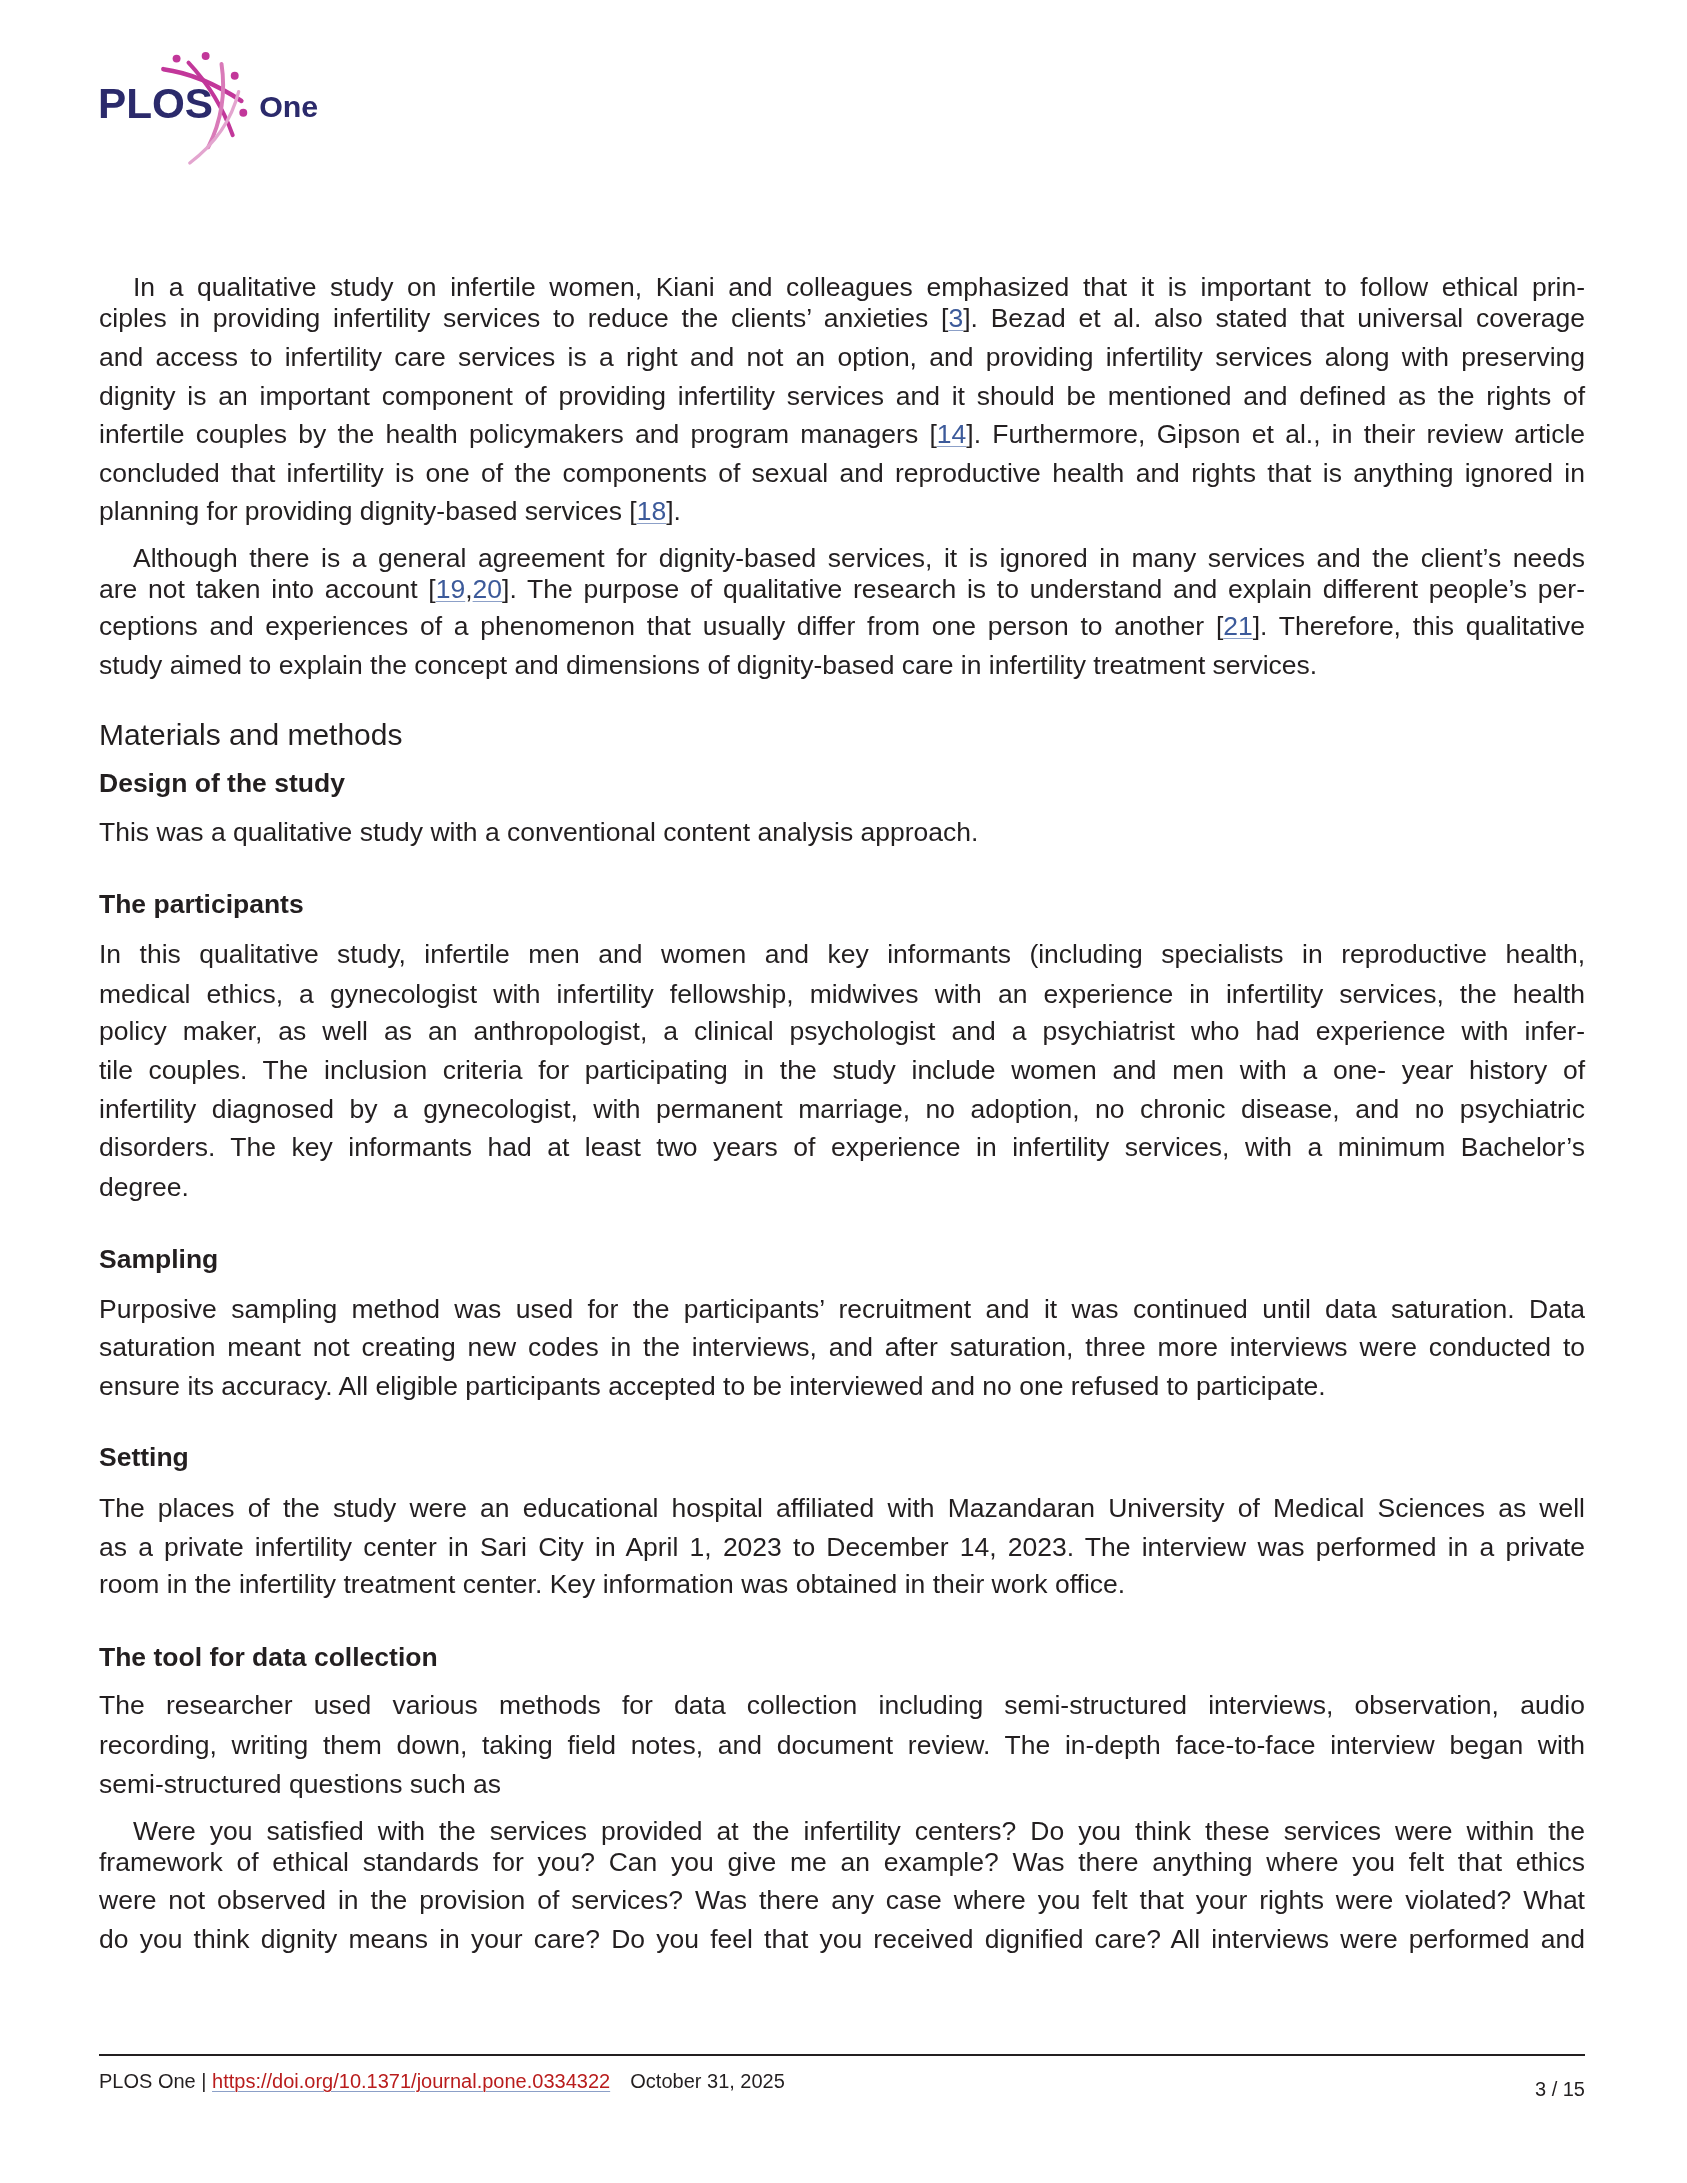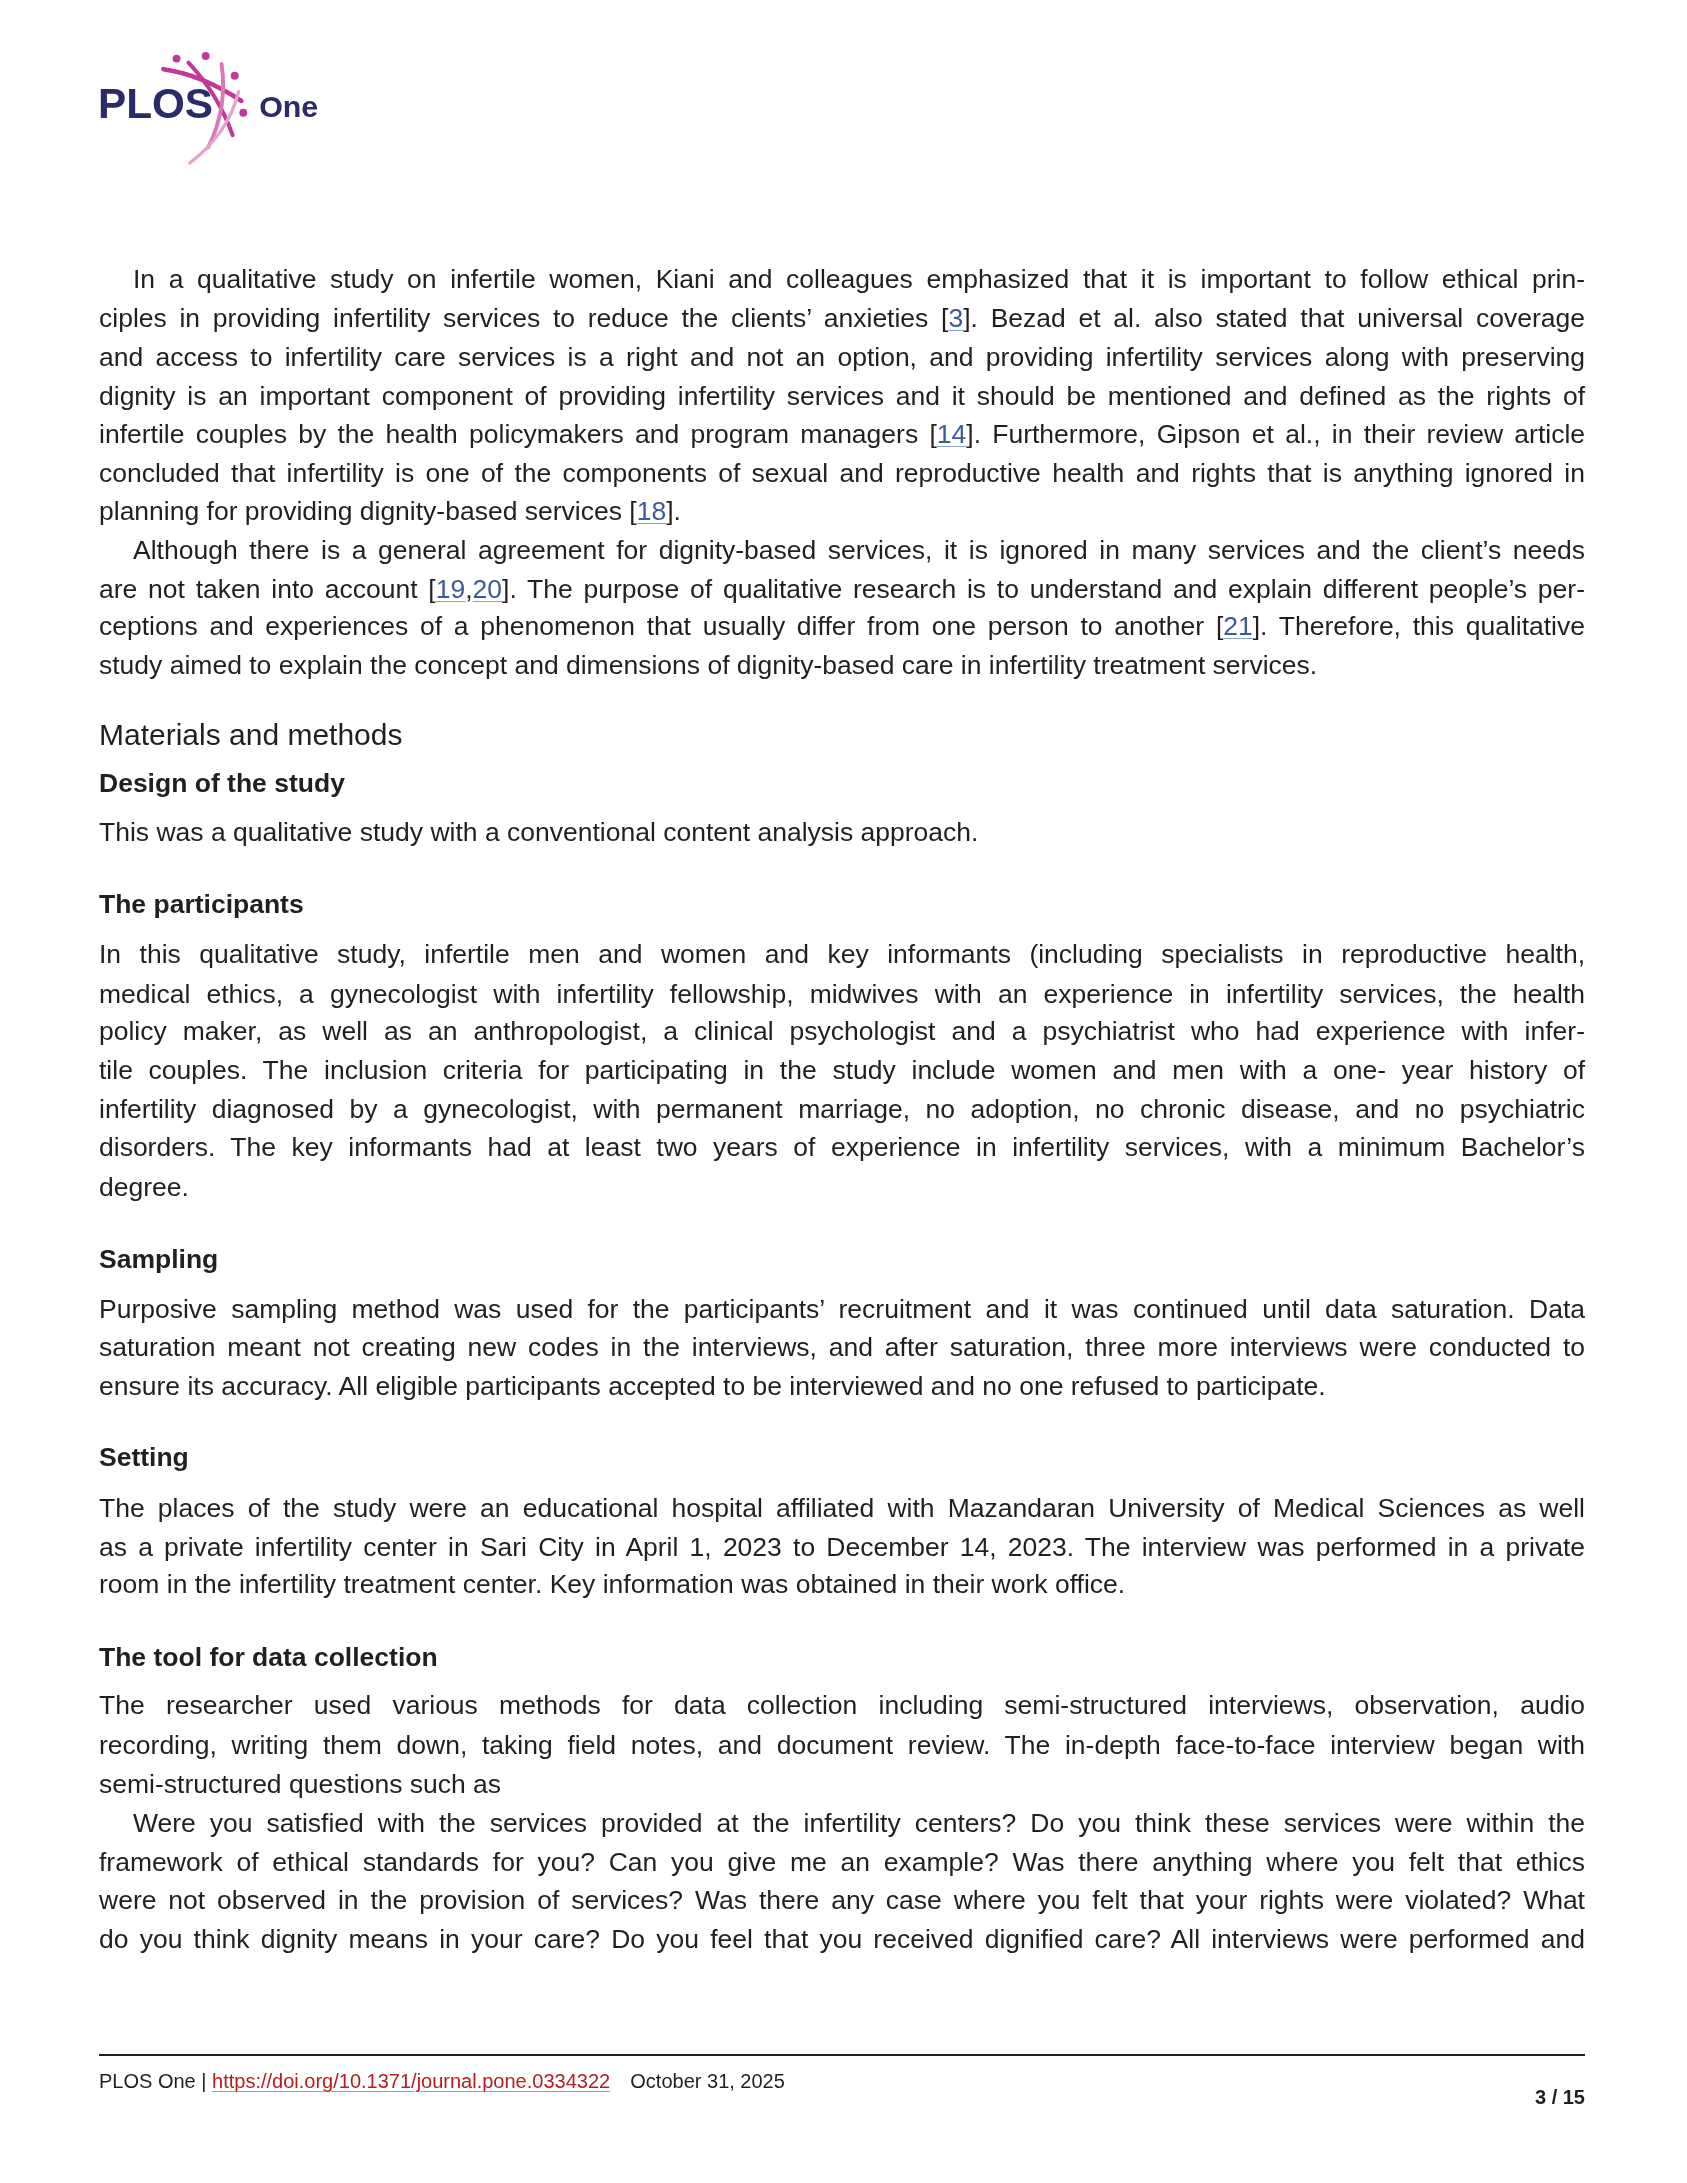--- a/index.html
+++ b/index.html
@@ -2,30 +2,30 @@
 <html style="font-size:10.6px"><head>
 <meta charset="utf-8">
 <style>
   html, body { margin: 0; padding: 0; background: #ffffff; }
   body { width: 1687px; height: 2183px; position: relative; overflow: hidden;
          font-family: "Liberation Sans", sans-serif; color: #231f20; }
   .logo { position: absolute; left: 96px; top: 48px; width: 251px; height: 119px; text-align: center; }
   .ln { position: absolute; left: 99px; width: 1486px; font-size: 26.5px; line-height: 38px;
         height: 38px; white-space: nowrap; }
   .ln.j { text-align: justify; text-align-last: justify; white-space: normal; }
-  .ln.ind { padding-left: 34px; width: 1452px; }
+  .ln.ind { padding-left: 34px; width: 1452px; margin-top: 8px; }
   .h1 { position: absolute; left: 99px; font-size: 30px; font-weight: normal; line-height: 40px; }
   .h2 { position: absolute; left: 99px; font-size: 26.5px; font-weight: bold; line-height: 38px; }
   .ref { color: #3c5a9a; text-decoration: underline; text-decoration-thickness: 1.3px;
          text-underline-offset: 3.3px; text-decoration-color: #8ca0c8; text-align: right; }
   .rule { position: absolute; left: 99px; top: 2054px; width: 1486px; height: 2px; background: #231f20; }
   .footer { position: absolute; left: 99px; top: 2067px; width: 1486px; font-size: 20px; line-height: 29px; }
   .footer .doi { color: #b91c1c; text-decoration: underline; text-decoration-thickness: 1.3px;
                  text-underline-offset: 3.3px; text-decoration-color: #8ca0c8; }
-  .footer .page { position: absolute; right: 0; top: 16px; font-weight: bold; }
+  .footer .page { position: absolute; right: 0; top: 8px; }
   .footer .sep { color: #231f20; }
 </style>
 </head>
 <body>
 
 <div class="logo">
   <svg width="251" height="119" viewBox="0 0 380 180">
     <text x="3" y="106" font-family="Liberation Sans, sans-serif" font-weight="bold" font-size="64" fill="#2b2a6b">PLOS</text>
     <text x="247" y="104" font-family="Liberation Sans, sans-serif" font-weight="bold" font-size="46" fill="#2b2a6b">One</text>
 

